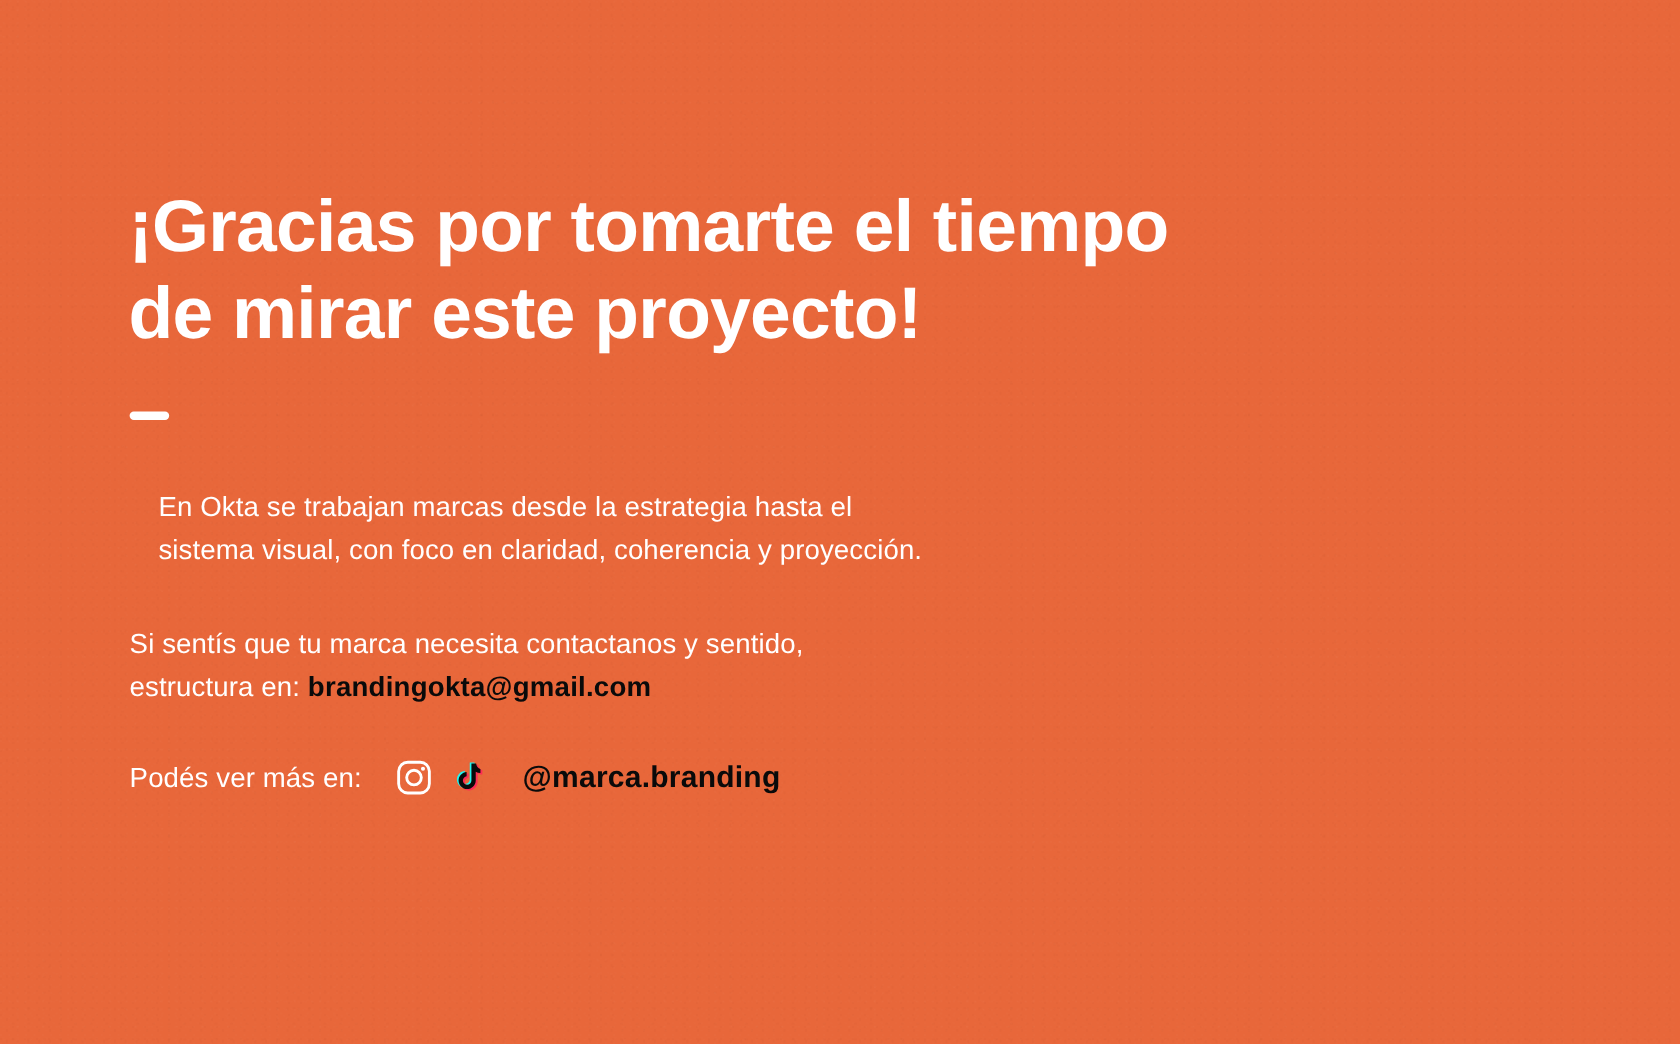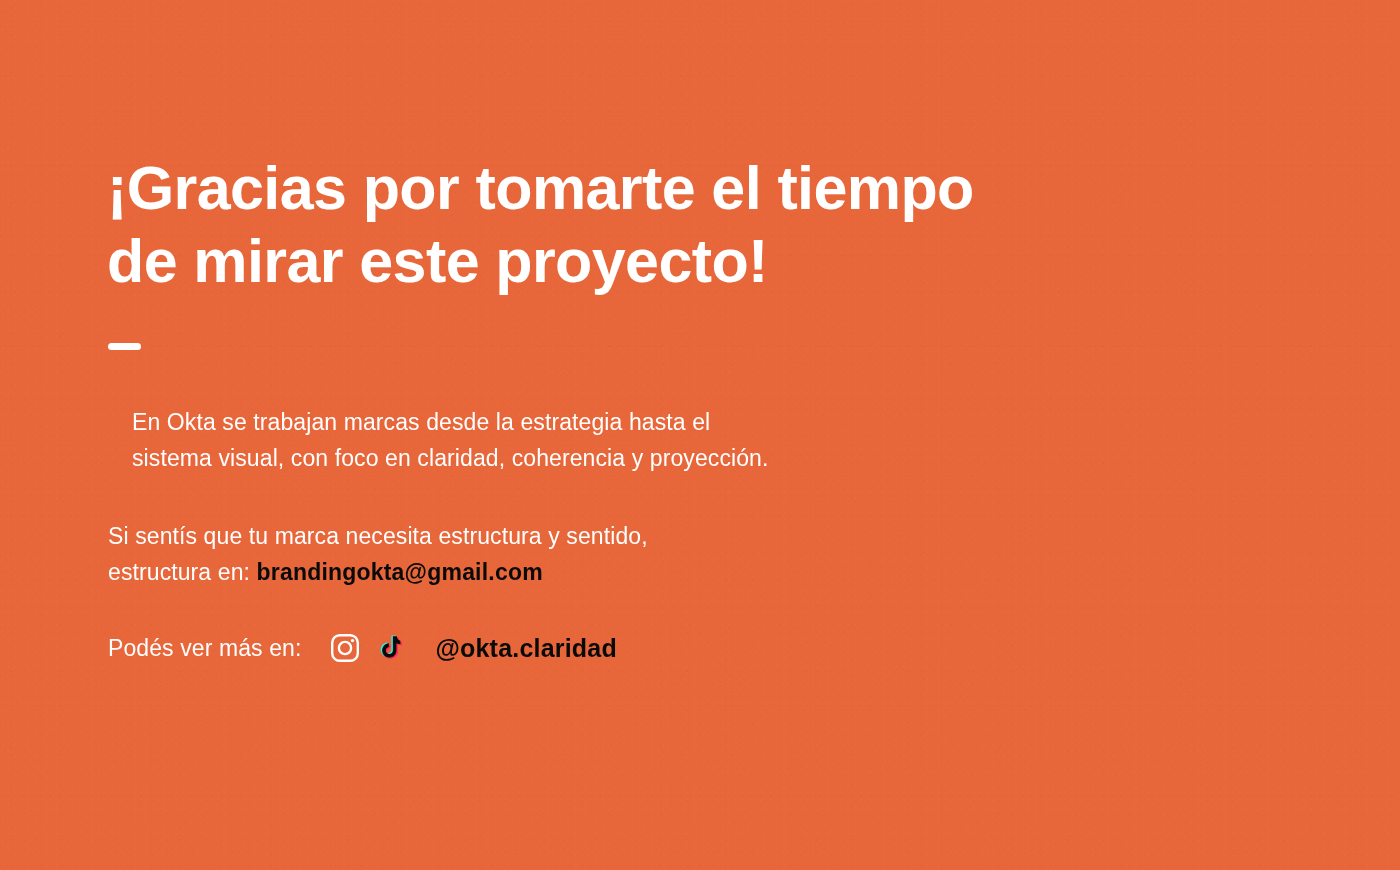--- a/index.html
+++ b/index.html
@@ -141,21 +141,21 @@
 
     <h1 class="headline">¡Gracias por tomarte el tiempo
 de mirar este proyecto!</h1>
 
     <div class="divider-dash"></div>
 
     <p class="para para-about">En Okta se trabajan marcas desde la estrategia hasta el
 sistema visual, con foco en claridad, coherencia y proyección.</p>
 
     <p class="para para-contact">
-      <span class="contact-line-1">Si sentís que tu marca necesita estructura y sentido,</span>
+      <span class="contact-line-1">Si sentís que tu marca necesita contactanos y sentido,</span>
       <span class="contact-line-2">
         <span>estructura en: </span><span class="email-strong">brandingokta@gmail.com</span>
       </span>
     </p>
 
     <p class="para para-social">
       <span class="social-label">Podés ver más en:</span>
 
       <span class="social-icons">
 
@@ -191,17 +191,17 @@
                        c0 3.95-3.2 7.15-7.15 7.15s-7.15-3.2-7.15-7.15
                        c0-3.8 2.95-6.9 6.7-7.13v3.62
                        c-1.75 0.22-3.1 1.7-3.1 3.51
                        c0 1.95 1.6 3.55 3.55 3.55s3.55-1.6 3.55-3.55V3.2z" fill="#0A0A0A"></path>
             </g>
           </svg>
         </span>
 
       </span>
 
-      <span class="handle-strong">@okta.claridad</span>
+      <span class="handle-strong">@marca.branding</span>
     </p>
 
   </div>
 </div>
 
 </body></html>

